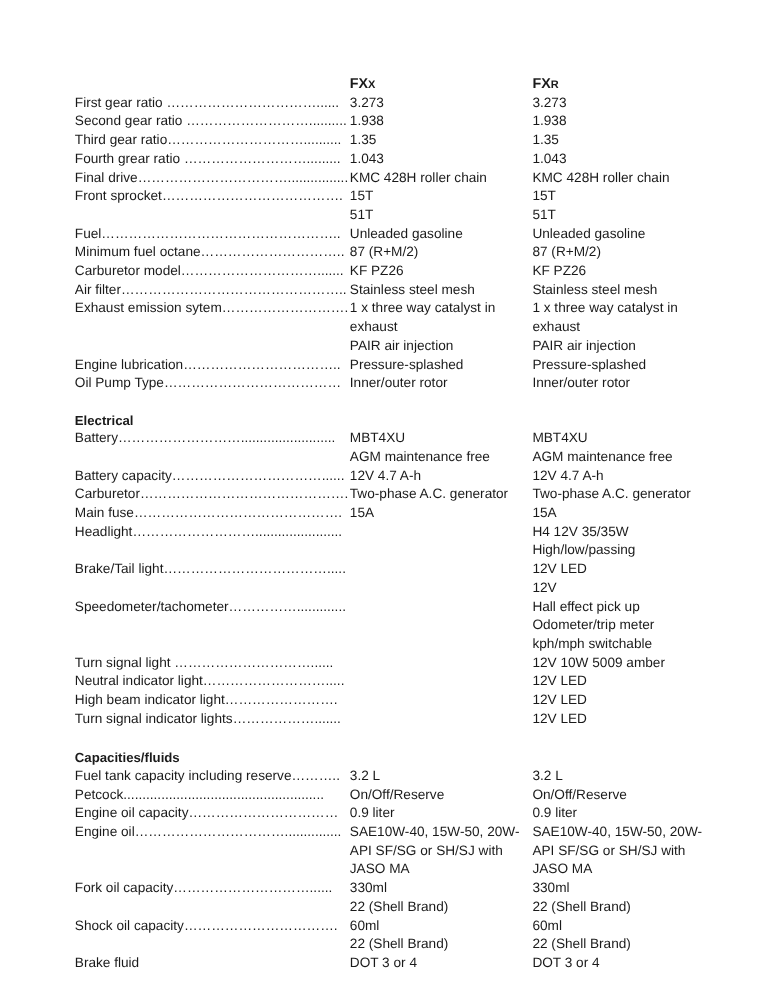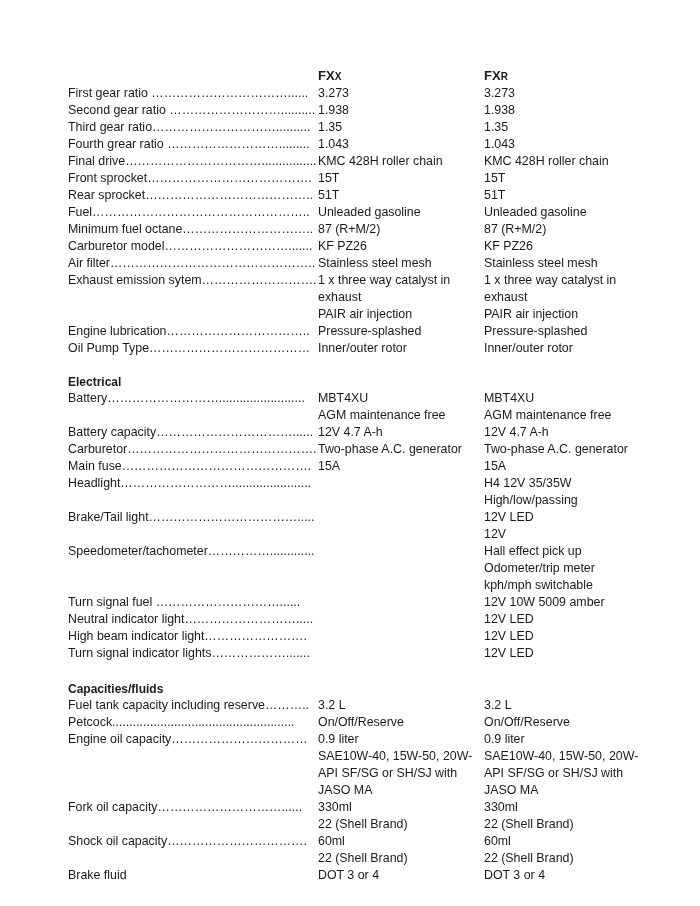--- a/index.html
+++ b/index.html
@@ -45,21 +45,20 @@
         <span class="lbl">Final drive……………………………................ </span>
         <span class="v1">KMC 428H roller chain</span>
         <span class="v2">KMC 428H roller chain</span>
       </div>
       <div class="row" style="top: 146px;">
         <span class="lbl">Front sprocket………………………………….</span>
         <span class="v1">15T</span>
         <span class="v2">15T</span>
       </div>
       <div class="row" style="top: 163px;">
-        <span class="lbl">Rear sprocket………………………………….. </span>
         <span class="v1">51T</span>
         <span class="v2">51T</span>
       </div>
       <div class="row" style="top: 180px;">
         <span class="lbl">Fuel…………………………………………….. </span>
         <span class="v1">Unleaded gasoline</span>
         <span class="v2">Unleaded gasoline</span>
       </div>
       <div class="row" style="top: 197px;">
         <span class="lbl">Minimum fuel octane………………………….. </span>
@@ -155,21 +154,21 @@
         <span class="lbl"></span>
         <span class="v1"></span>
         <span class="v2">Odometer/trip meter</span>
       </div>
       <div class="row" style="top: 553px;">
         <span class="lbl"></span>
         <span class="v1"></span>
         <span class="v2">kph/mph switchable</span>
       </div>
       <div class="row" style="top: 570px;">
-        <span class="lbl">Turn signal fuel …………………………......</span>
+        <span class="lbl">Turn signal light …………………………......</span>
         <span class="v1"></span>
         <span class="v2">12V 10W 5009 amber</span>
       </div>
       <div class="row" style="top: 587px;">
         <span class="lbl">Neutral indicator light……………………….....</span>
         <span class="v1"></span>
         <span class="v2">12V LED</span>
       </div>
       <div class="row" style="top: 604px;">
         <span class="lbl">High beam indicator light…………………….</span>
@@ -191,20 +190,21 @@
         <span class="lbl">Petcock.....................................................</span>
         <span class="v1">On/Off/Reserve</span>
         <span class="v2">On/Off/Reserve</span>
       </div>
       <div class="row" style="top: 707px;">
         <span class="lbl">Engine oil capacity……………………………</span>
         <span class="v1">0.9 liter</span>
         <span class="v2">0.9 liter</span>
       </div>
       <div class="row" style="top: 724px;">
+        <span class="lbl">Engine oil……………………………............... </span>
         <span class="v1">SAE10W-40, 15W-50, 20W-</span>
         <span class="v2">SAE10W-40, 15W-50, 20W-</span>
       </div>
       <div class="row" style="top: 741px;">
         <span class="lbl"></span>
         <span class="v1">API SF/SG or SH/SJ with</span>
         <span class="v2">API SF/SG or SH/SJ with</span>
       </div>
       <div class="row" style="top: 758px;">
         <span class="lbl"></span>

